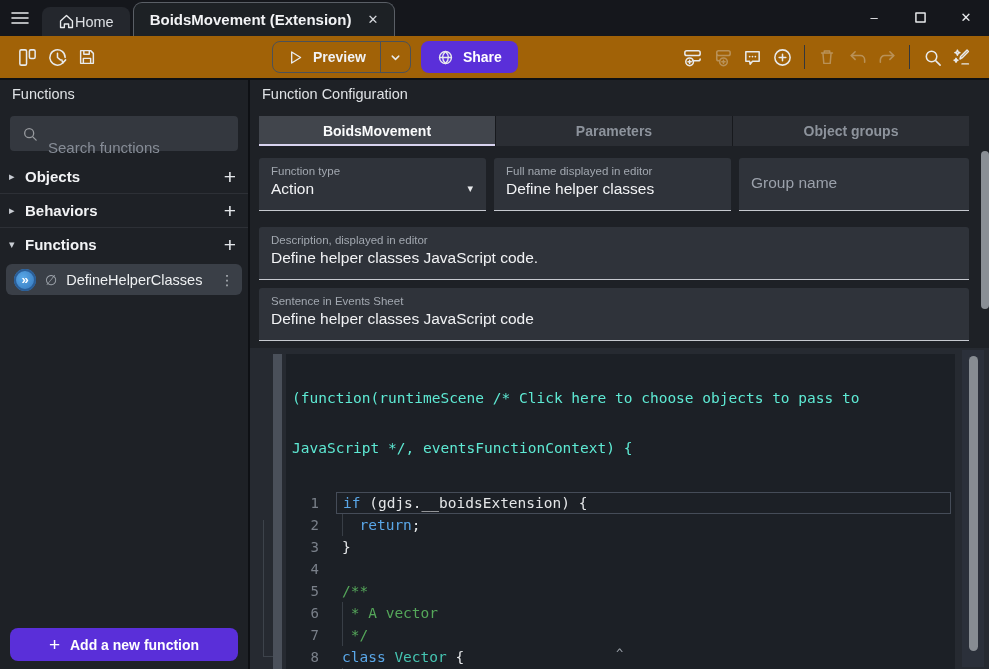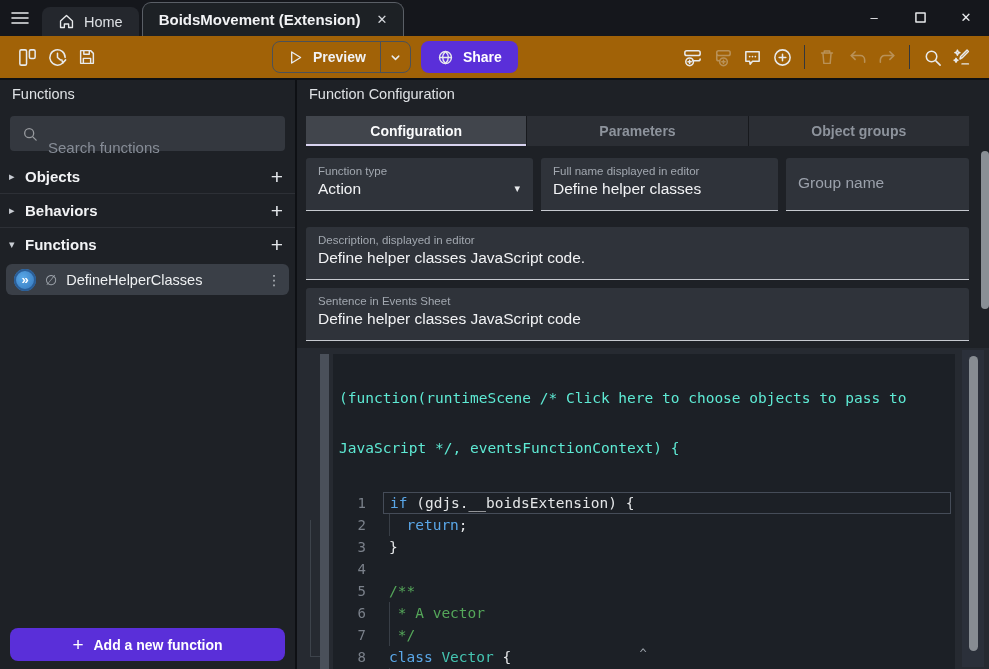--- a/index.html
+++ b/index.html
@@ -9,21 +9,21 @@
     background:#15171c; color:#e8eaec;
     -webkit-font-smoothing:antialiased;
   }
   .app { width:989px; height:669px; display:flex; flex-direction:column; }
 
   
   .titlebar { height:36px; background:#15171c; display:flex; align-items:flex-end; flex:0 0 36px; }
   .menu-btn { width:40px; height:36px; display:flex; align-items:center; justify-content:center; cursor:pointer; }
   .tab-home {
     height:29px; background:#24272d; border-radius:8px 8px 0 0;
-    display:flex; align-items:center; gap:9px; padding:0 16px; margin-left:2px;
+    display:flex; align-items:center; padding:0 16px; margin-left:2px;
     color:#dde0e4; font-size:14.5px; cursor:pointer;
   }
   .tab-active {
     height:34px; background:#1d2125; border:1px solid #5a5f66; border-bottom:none;
     border-radius:9px 9px 0 0; display:flex; align-items:center; gap:16px;
     padding:0 16px; margin-left:3px; font-size:15px; font-weight:bold; color:#f2f3f5;
   }
   .tab-close { font-size:13px; color:#d6d9dd; cursor:pointer; font-weight:normal; }
   .tb-spacer { flex:1; }
   .win-controls { display:flex; align-self:flex-start; }
@@ -41,21 +41,21 @@
   .share-btn {
     display:flex; align-items:center; gap:9px; background:var(--accent); border-radius:8px;
     height:32px; padding:0 16px; margin-left:10px; cursor:pointer;
   }
   .share-btn span { font-size:14px; font-weight:bold; color:#fff; }
 
   
   .workspace { flex:1; display:flex; border-top:2px solid #0e1014; min-height:0; }
 
   
-  .sidebar { width:297px; background:#1e2126; border-right:2px solid #0e1014; display:flex; flex-direction:column; }
+  .sidebar { width:250px; background:#1e2126; border-right:2px solid #0e1014; display:flex; flex-direction:column; }
   .panel-header { height:27px; display:flex; align-items:center; padding-left:12px; font-size:14.5px; color:#dfe2e5; flex:0 0 27px; }
   .search-box {
     margin:9px 10px 8px 10px; height:35px; background:#34383f; border-radius:4px;
     display:flex; align-items:center; gap:9px; padding:0 11px; cursor:text;
   }
   .search-box .ph { font-size:15px; color:#878d97;margin-top:28px; }
   .tree { flex:1; min-height:0; }
   .tree-row { height:34px; display:flex; align-items:center; padding:0 12px 0 9px; border-top:1px solid #2d3036; cursor:pointer; }
   .tree-row:first-child { border-top:none; }
   .tw { width:16px; font-size:11px; color:#c9cdd3; }
@@ -314,21 +314,21 @@
         <span class="plus">+</span>
         <span class="lbl">Add a new function</span>
       </div>
     </div>
 
     <div class="content">
       <div class="panel-header">Function Configuration</div>
 
       <div class="config-body">
         <div class="tabs">
-          <div class="tab active">Configuration</div>
+          <div class="tab active">BoidsMovement</div>
           <div class="tab">Parameters</div>
           <div class="tab">Object groups</div>
         </div>
 
         <div class="fields-row">
           <div class="field select f-type">
             <div class="flabel">Function type</div>
             <div class="fvalue">Action</div>
             <span class="sel-arrow">▾</span>
           </div>

